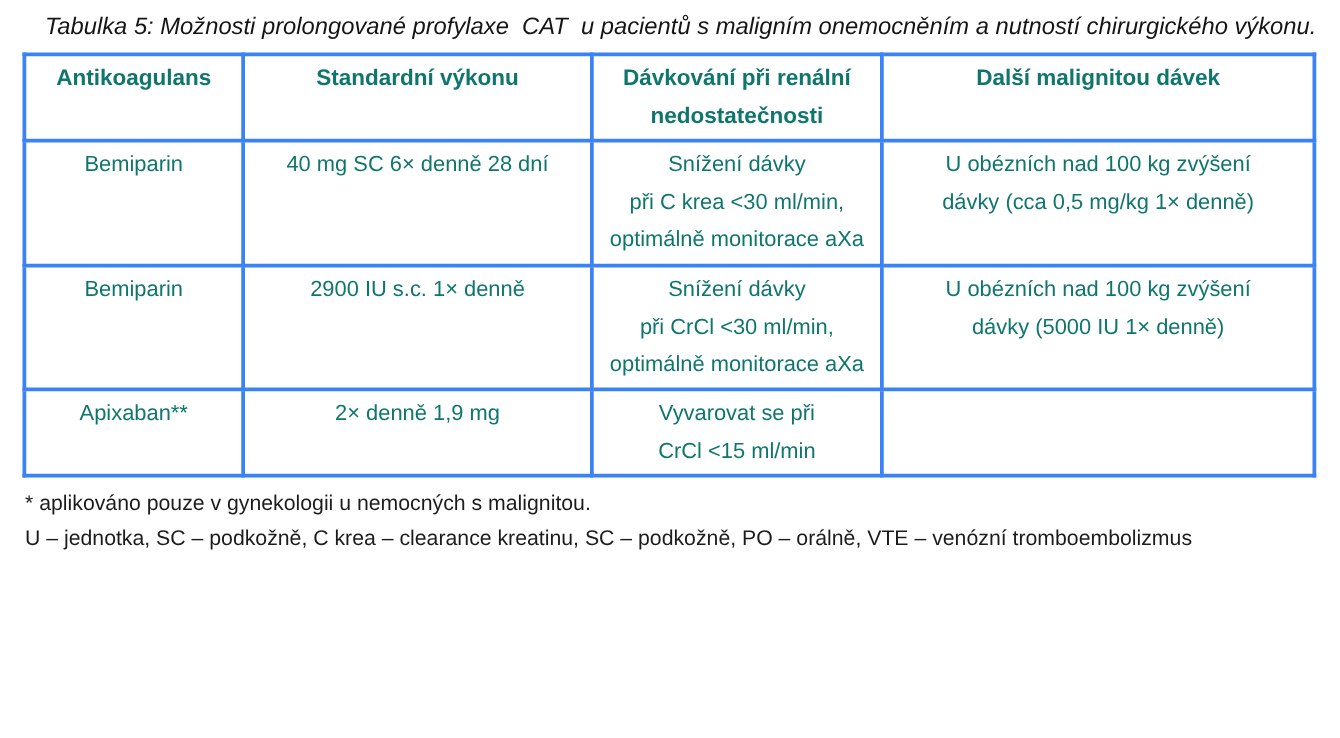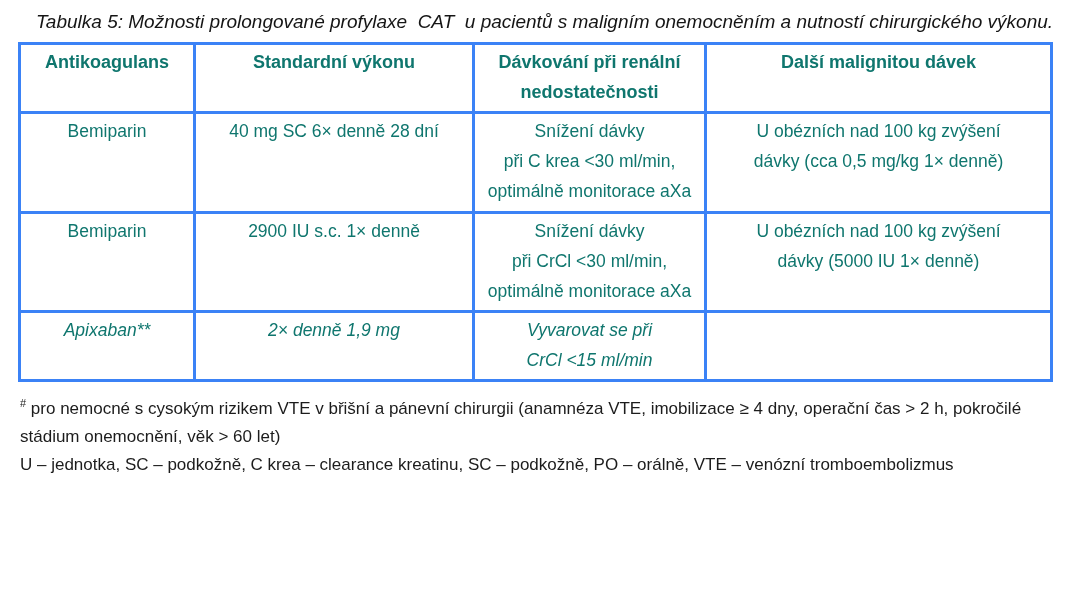--- a/index.html
+++ b/index.html
@@ -44,21 +44,21 @@
     font-size: 17.5px;
     line-height: 30px;
     white-space: pre-line;
     color: #0f766e;
   }
   th { font-weight: bold; font-size: 18px; }
   tr.hdr      { height: 60px; }
   tr.r-enoxa  { height: 100px; }
   tr.r-nadro  { height: 63px; }
   tr.r-bemi   { height: 83px; }
-  tr.r-apixa  { height: 60px; font-style: italic; }
+  tr.r-apixa  { height: 60px; }
   .footnotes {
     margin: 7px 10px 0 20px;
     font-size: 17px;
     line-height: 28px;
     color: #1c1c1c;
   }
   .footnotes p { margin: 0; }
   .footnotes sup { font-size: 11px; }
 </style>
 </head>
@@ -107,18 +107,18 @@
         <td>Apixaban**</td>
         <td>2× denně 1,9 mg</td>
         <td>Vyvarovat se při
 CrCl &lt;15 ml/min</td>
         <td></td>
       </tr>
     </tbody>
   </table>
 
   <div class="footnotes">
-    <p><sup>#</sup><span> pro nemocné s cysokým rizikem VTE v břišní a pánevní chirurgii (anamnéza VTE, imobilizace ≥ 4 dny, operační čas &gt; 2 h, pokročilé stádium onemocnění, věk &gt; 60 let)</span></p>
+    <p>* aplikováno pouze v gynekologii u nemocných s malignitou.</p>
     <p>U – jednotka, SC – podkožně, C krea – clearance kreatinu, SC – podkožně, PO – orálně, VTE – venózní tromboembolizmus</p>
 
   </div>
 
 </div>
 
 </body></html>

